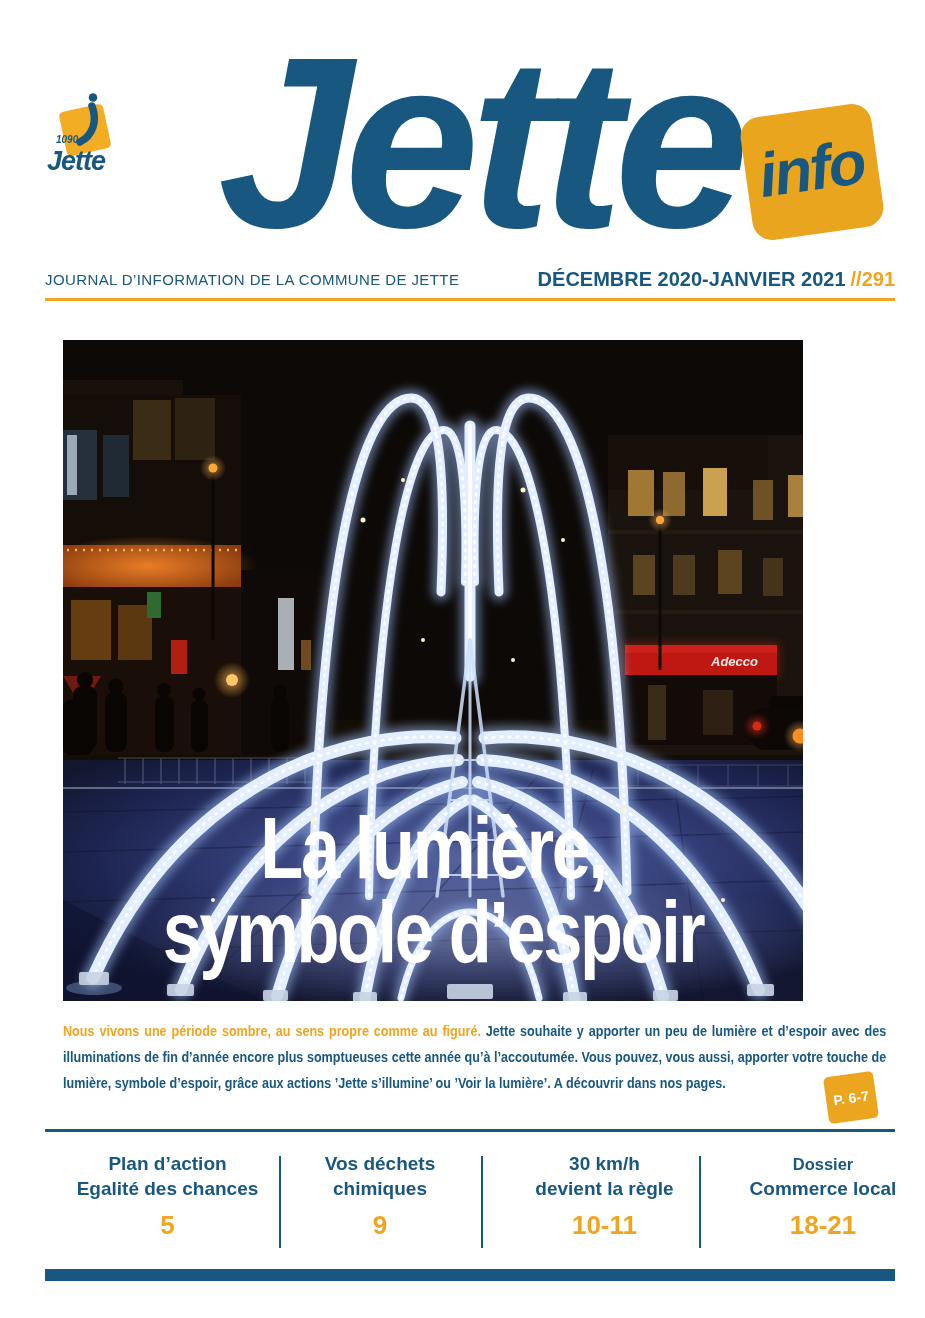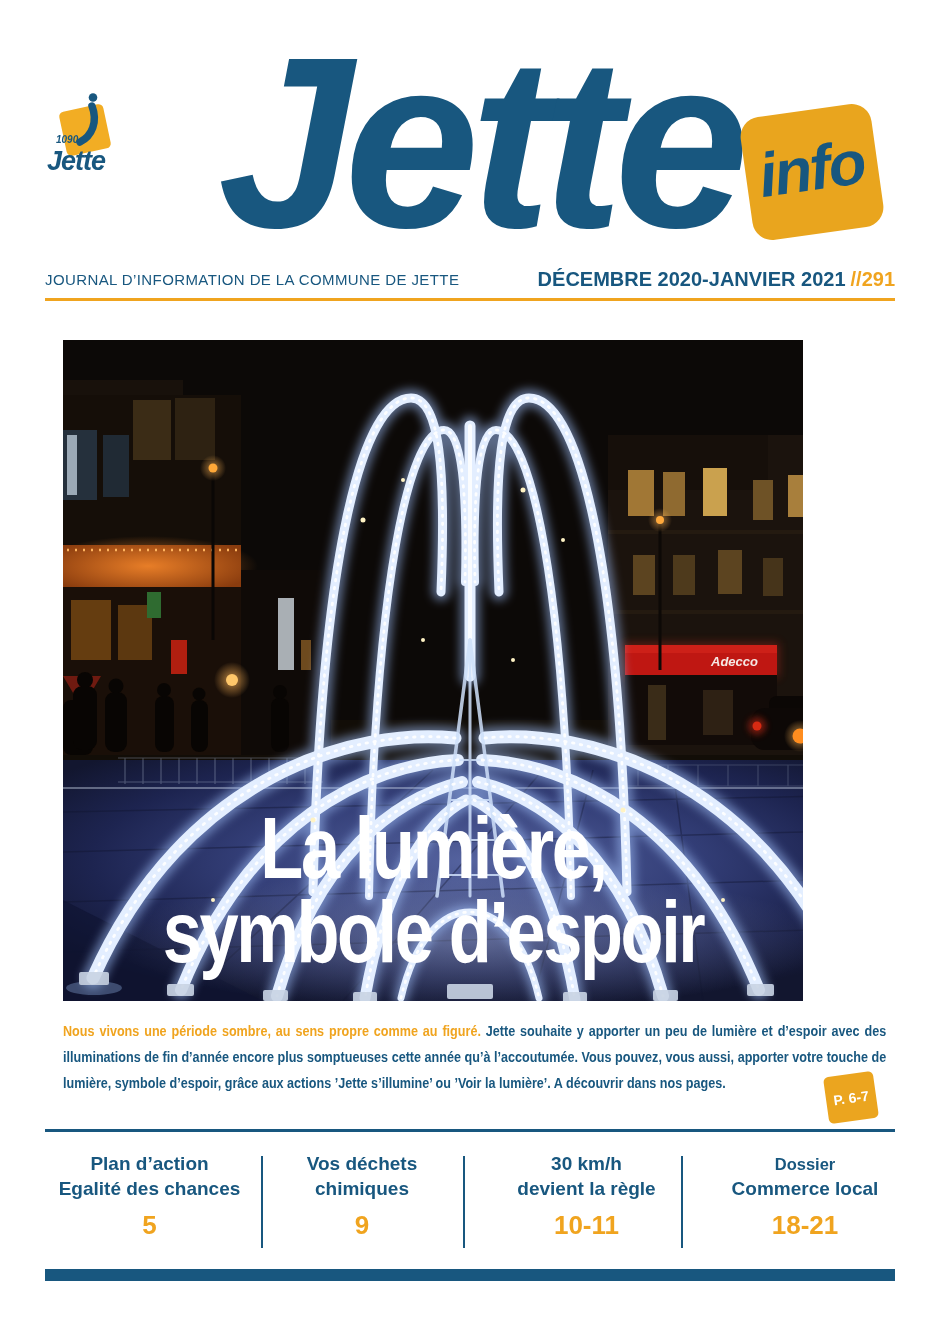--- a/index.html
+++ b/index.html
@@ -41,21 +41,21 @@
   
   .intro{position:absolute;left:63px;top:1010px;width:980px;transform:scaleX(.84);
     transform-origin:0 0;font-size:15px;line-height:26px;font-weight:bold;text-align:justify;}
   .intro .lead{color:var(--orange);}
   .intro .body{color:var(--blue);}
   .page-badge{position:absolute;left:826px;top:1066px;width:50px;height:47px;border-radius:5px;
     background:#eba51f;transform:rotate(-8deg);display:flex;align-items:center;justify-content:center;}
   .page-badge span{color:#fff;font-weight:bold;font-size:14px;}
   
   .footer-rule{position:absolute;left:45px;top:1121px;width:850px;height:3px;background:var(--blue);}
-  .toc{position:absolute;left:38px;top:1138px;width:850px;height:112px;display:flex;}
+  .toc{position:absolute;left:56px;top:1138px;width:850px;height:112px;display:flex;}
   .toc .col{text-align:center;padding-top:6px;}
   .toc .c1{width:223px;}.toc .c2{width:202px;}.toc .c3{width:218px;padding-left:29px;}.toc .c4{width:207px;padding-left:41px;}
   .toc .t{font-size:19px;line-height:24.5px;font-weight:bold;color:var(--blue);}
   .toc .t .small{font-size:16.5px;}
   .toc .num{margin-top:9px;font-size:26px;font-weight:bold;color:var(--orange);}
   .toc .sep{position:absolute;top:10px;width:2px;height:92px;background:var(--blue);}
   .toc .sep.s1{left:223px;}.toc .sep.s2{left:425px;}.toc .sep.s3{left:643px;}
   .footer-bar{position:absolute;left:45px;top:1261px;width:850px;height:12px;background:var(--blue);}
   
   .glow{stroke:#9dbcf5;fill:none;opacity:.55;filter:url(#b5);stroke-linecap:round;}

